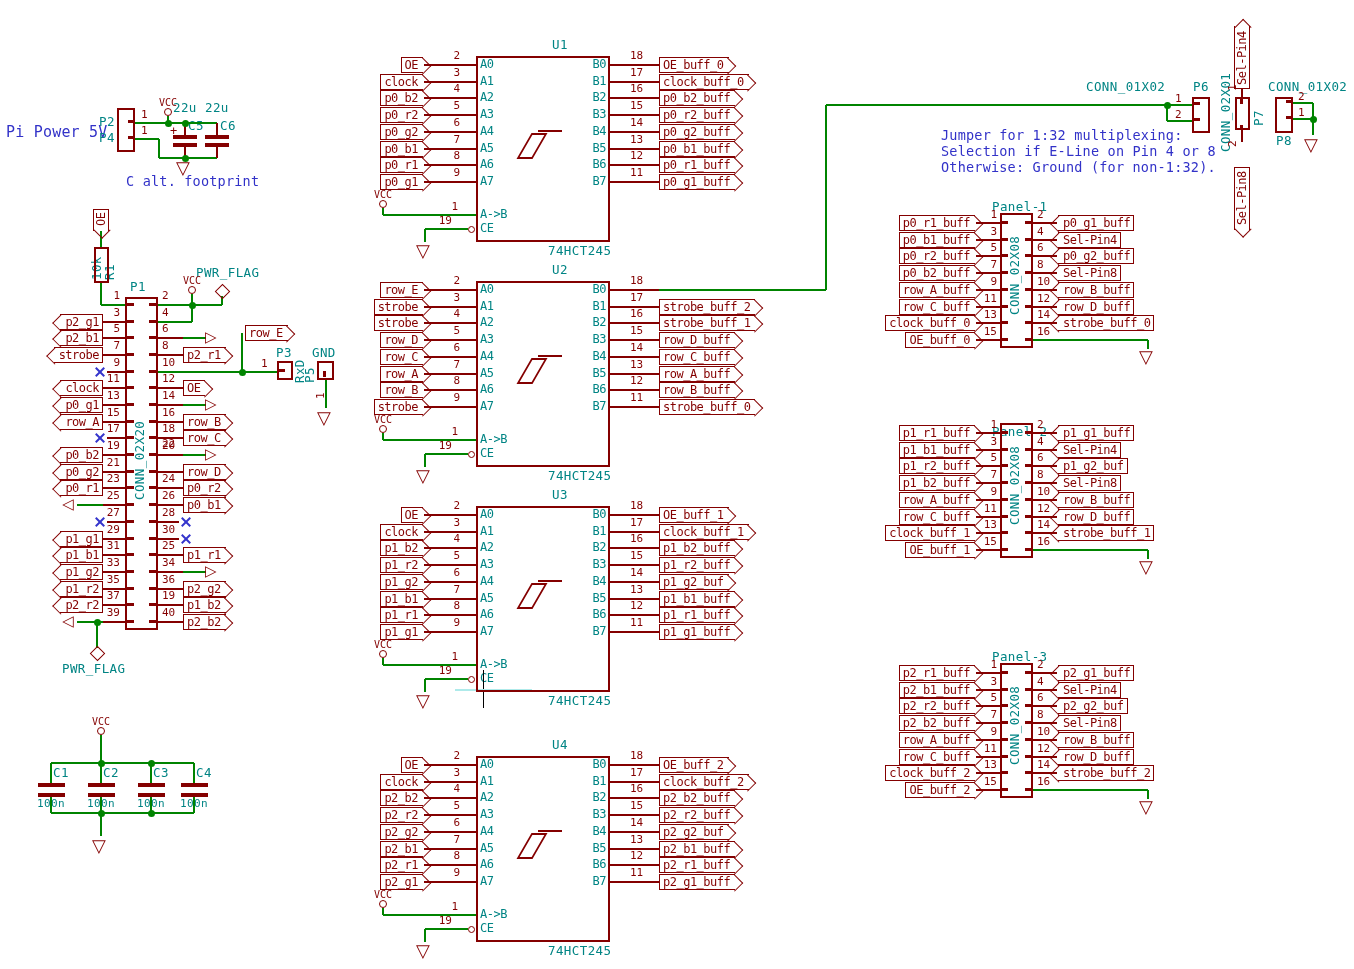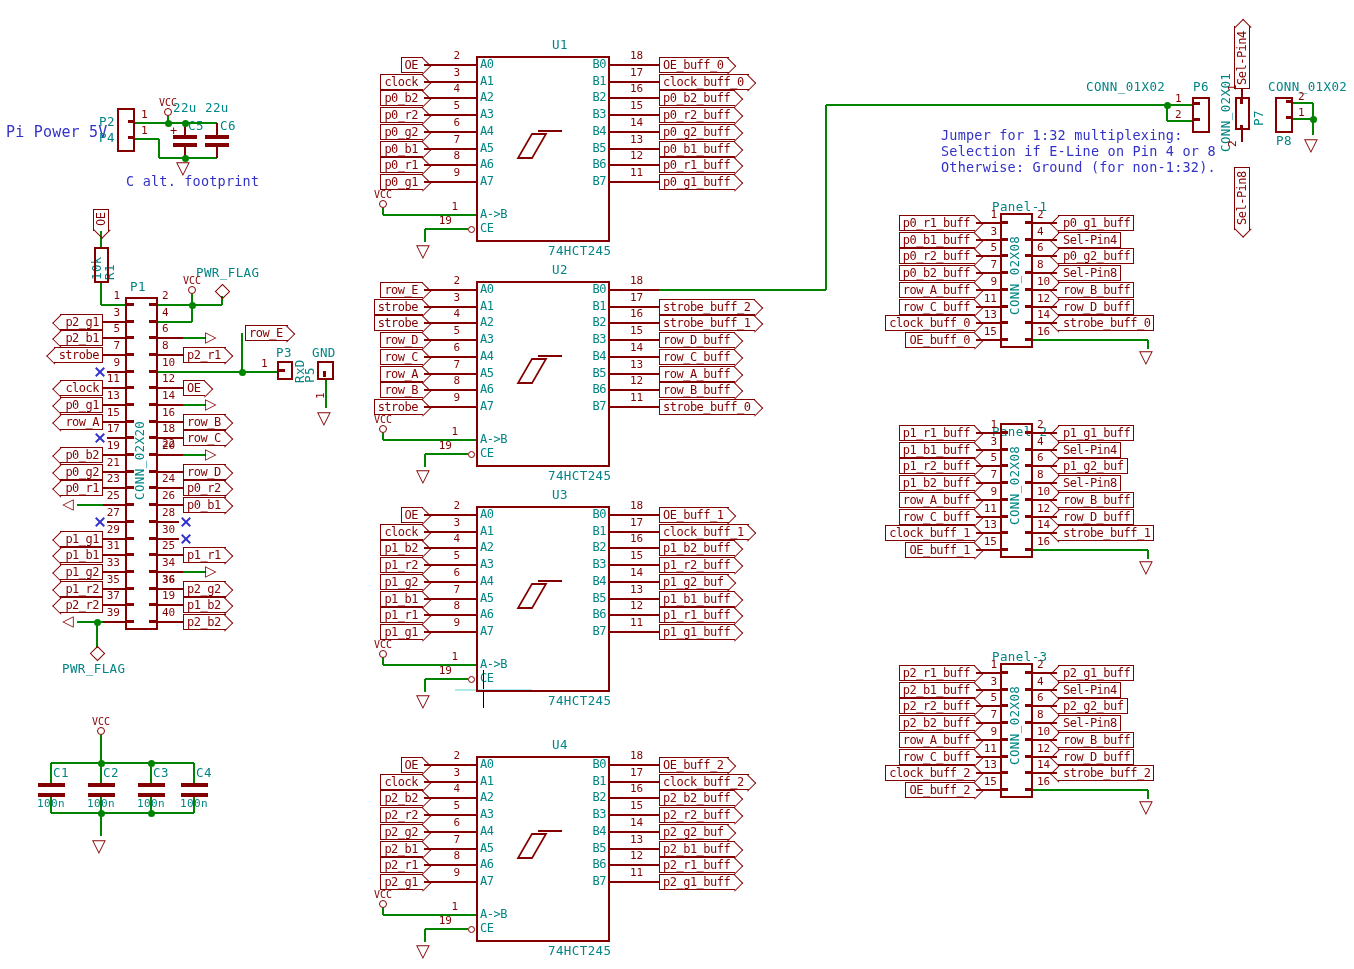--- a/index.html
+++ b/index.html
@@ -305,21 +305,21 @@
     <div class="glabel pl" style="top: 564px; position: absolute; right: 1251px;">p1_g2</div>
     <div class="t num" style="top: 557px; position: absolute; left: 162px;">34</div>
     <div class="wire" style="left: 158px; top: 571px; width: 25px; height: 2px; background: rgb(132, 0, 0); position: absolute;"></div>
     <div class="wire" style="left: 183px; top: 571px; width: 23px; height: 2px; background: rgb(0, 132, 0); position: absolute;"></div>
     <div class="sym t" style="left: 205px; top: 564px; color: rgb(132, 0, 0); font-size: 15px; line-height: 1; font-family: &quot;DejaVu Sans&quot;, sans-serif; position: absolute;">▷</div>
     <div class="notch" style="left: 127px; top: 587px; width: 7px; height: 3px; position: absolute;"></div>
     <div class="notch" style="left: 149px; top: 587px; width: 7px; height: 3px; position: absolute;"></div>
     <div class="t num" style="top: 574px; position: absolute; right: 1234px;">35</div>
     <div class="wire" style="left: 103px; top: 588px; width: 22px; height: 2px; background: rgb(132, 0, 0); position: absolute;"></div>
     <div class="glabel pl" style="top: 581px; position: absolute; right: 1251px;">p1_r2</div>
-    <div class="t num" style="top: 574px; position: absolute; left: 162px; font-weight: bold;">36</div>
+    <div class="t num" style="top: 574px; position: absolute; left: 162px;">36</div>
     <div class="wire" style="left: 158px; top: 588px; width: 25px; height: 2px; background: rgb(132, 0, 0); position: absolute;"></div>
     <div class="glabel pr" style="top: 581px; position: absolute; left: 183px;">p2_g2</div>
     <div class="notch" style="left: 127px; top: 603px; width: 7px; height: 3px; position: absolute;"></div>
     <div class="notch" style="left: 149px; top: 603px; width: 7px; height: 3px; position: absolute;"></div>
     <div class="t num" style="top: 590px; position: absolute; right: 1234px;">37</div>
     <div class="wire" style="left: 103px; top: 604px; width: 22px; height: 2px; background: rgb(132, 0, 0); position: absolute;"></div>
     <div class="glabel pl" style="top: 597px; position: absolute; right: 1251px;">p2_r2</div>
     <div class="t num" style="top: 590px; position: absolute; left: 162px;">19</div>
     <div class="wire" style="left: 158px; top: 604px; width: 25px; height: 2px; background: rgb(132, 0, 0); position: absolute;"></div>
     <div class="glabel pr" style="top: 597px; position: absolute; left: 183px;">p1_b2</div>

